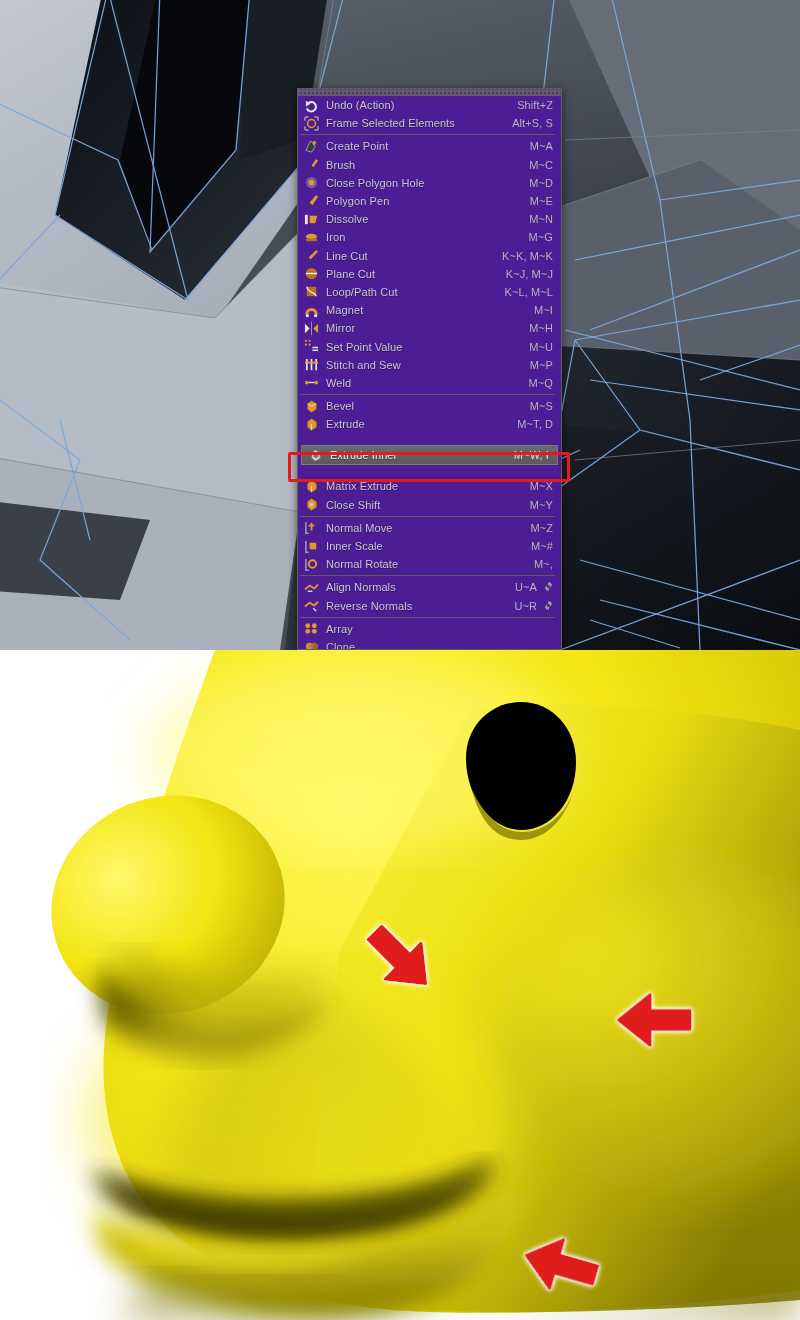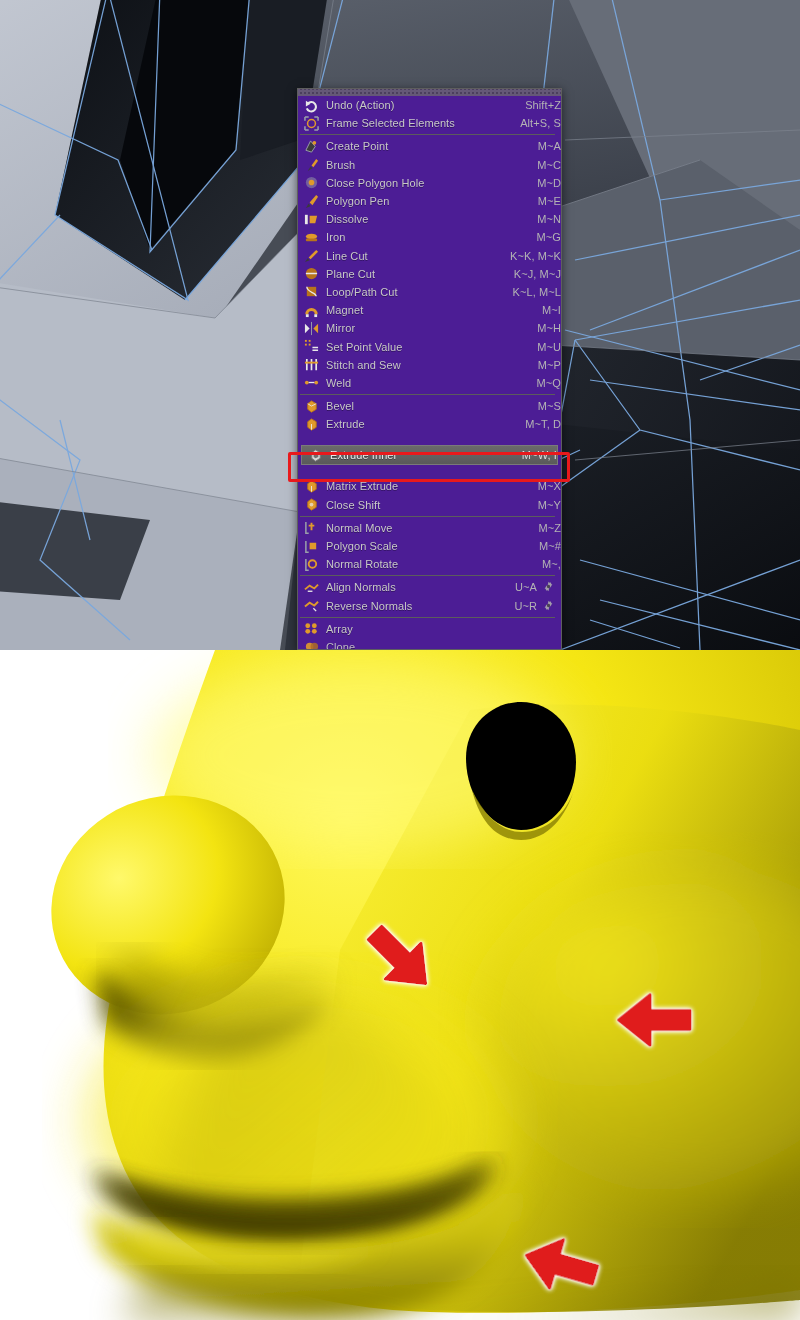--- a/index.html
+++ b/index.html
@@ -42,21 +42,21 @@
     display:flex; align-items:center; justify-content:center;
     margin-right:4px;
   }
   .mrow .lbl {
     flex:1; font-size:11px; color:#c8c8c8;
     letter-spacing:.1px; white-space:nowrap;
     text-shadow:0 1px 0 rgba(0,0,0,.35);
   }
   .mrow .sc {
     font-size:11px; color:#b4b4b4; white-space:nowrap;
-    padding-right:0; letter-spacing:.1px;
+    padding-right:8px; letter-spacing:.1px;
   }
   .mrow .gear { width:12px; min-width:12px; margin-right:6px; opacity:.85; }
   .sep { height:1px; background:#5c5c5c; margin:2px 6px 2px 2px; }
   .mrow.hl {
     background:linear-gradient(180deg,#6a6a6a 0%,#5a5a5a 100%);
     border:1px solid #7a7a7a;
     margin:12px 3px;
     height:20px;
   }
   .mrow.hl .lbl { color:#eaeaea; }
@@ -401,21 +401,21 @@
           <span class="lbl">Normal Move</span>
           <span class="sc">M~Z</span>
         </div>
         <div class="mrow">
           <span class="ico">
             <svg width="15" height="15" viewBox="0 0 16 16">
               <path d="M2 2 v12 h3" fill="none" stroke="#9aa0aa" stroke-width="1.6"></path>
                   <rect x="6" y="4" width="7" height="7" fill="#e09a2b"></rect>
             </svg>
           </span>
-          <span class="lbl">Polygon Scale</span>
+          <span class="lbl">Inner Scale</span>
           <span class="sc">M~#</span>
         </div>
         <div class="mrow">
           <span class="ico">
             <svg width="15" height="15" viewBox="0 0 16 16">
               <path d="M2 2 v12 h3" fill="none" stroke="#9aa0aa" stroke-width="1.6"></path>
                   <circle cx="9" cy="7.5" r="4" fill="none" stroke="#e09a2b" stroke-width="2"></circle>
             </svg>
           </span>
           <span class="lbl">Normal Rotate</span>

